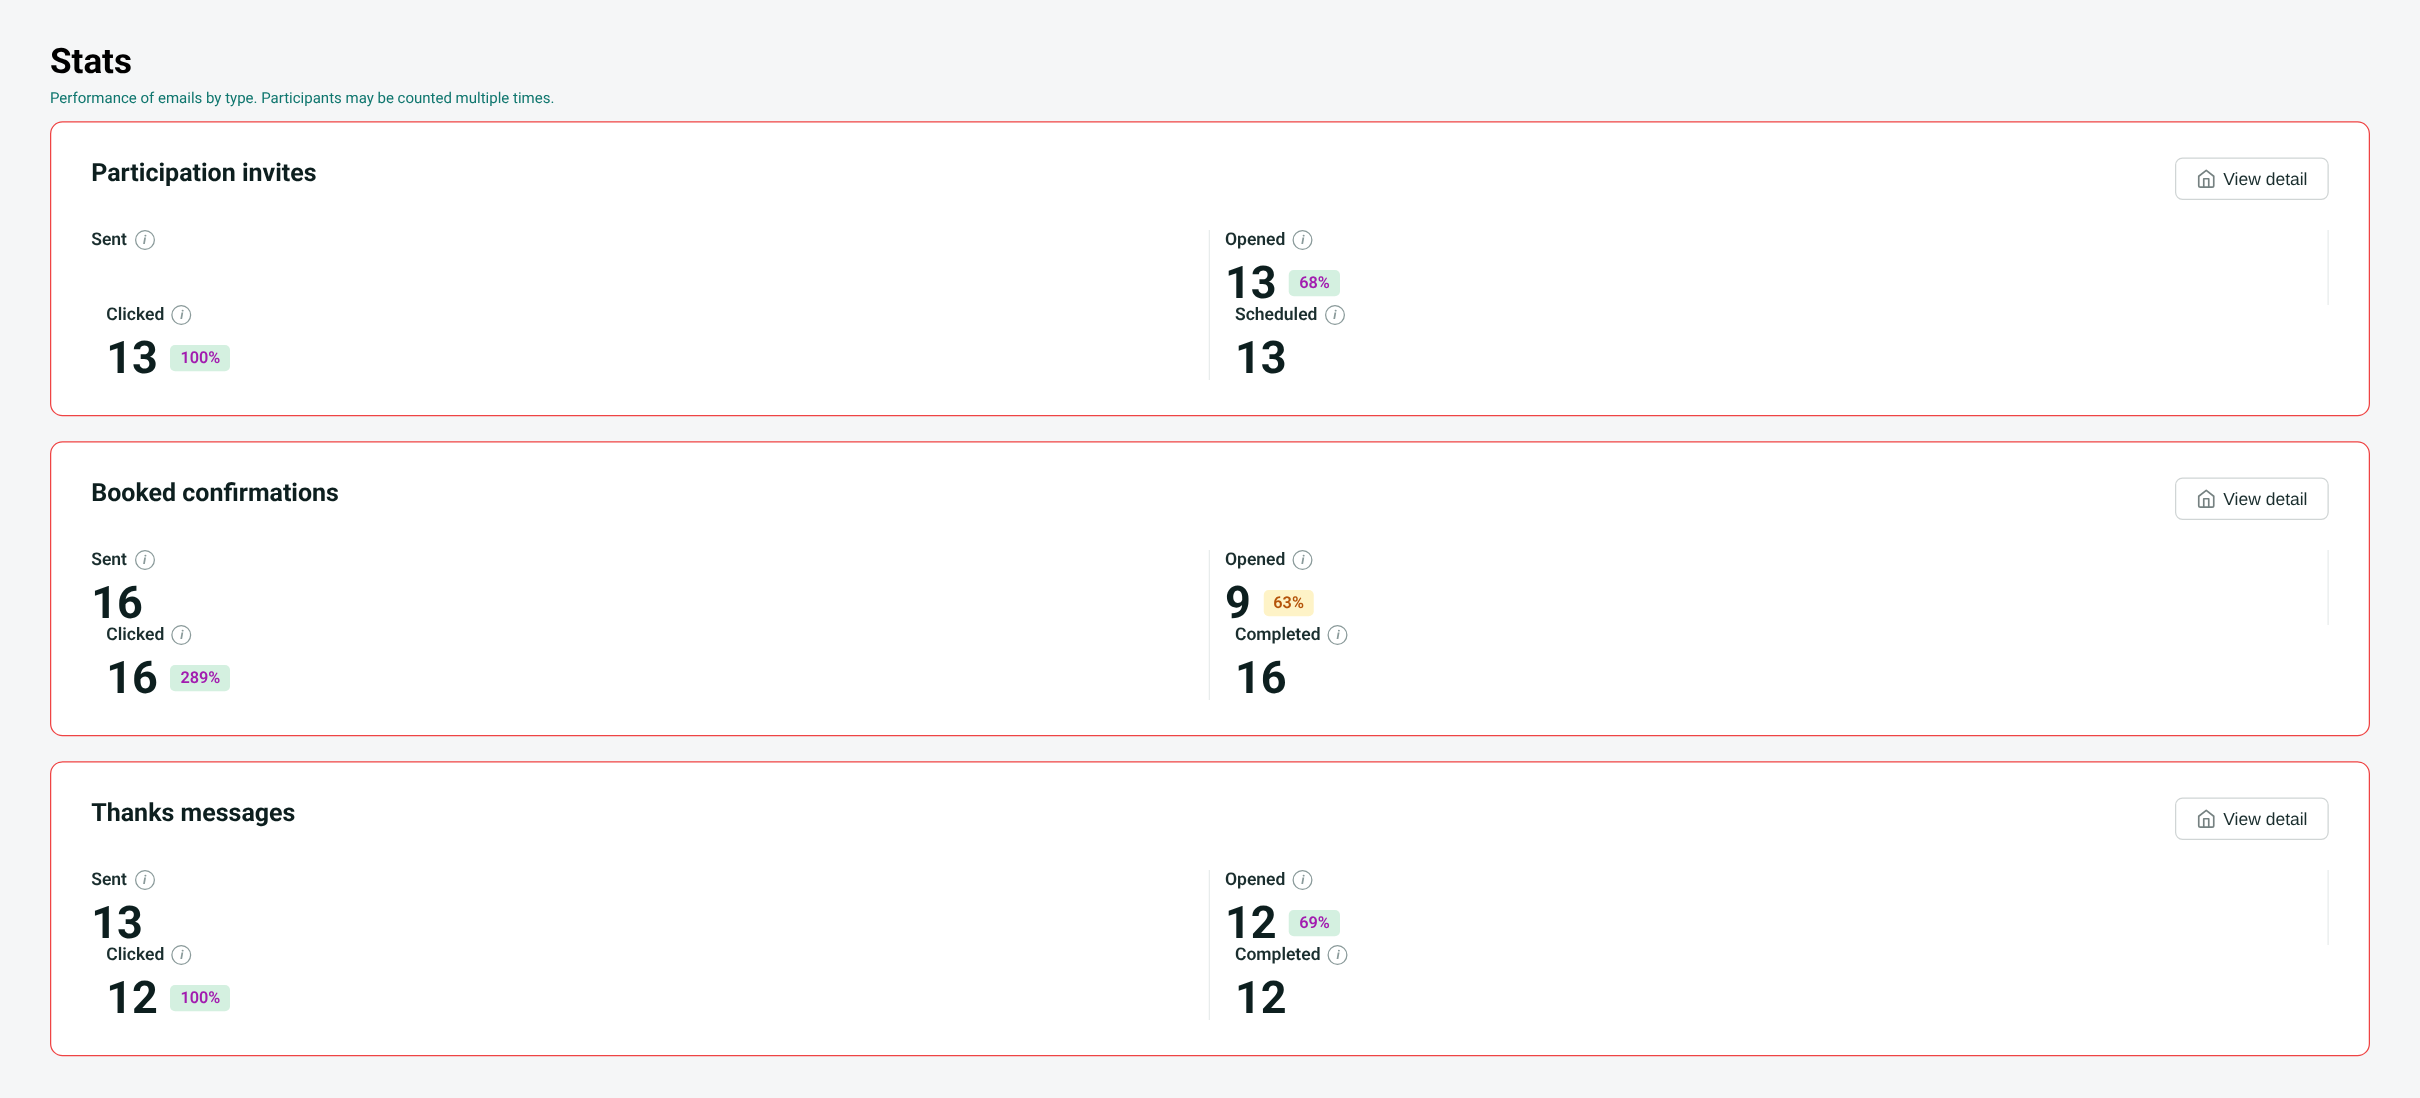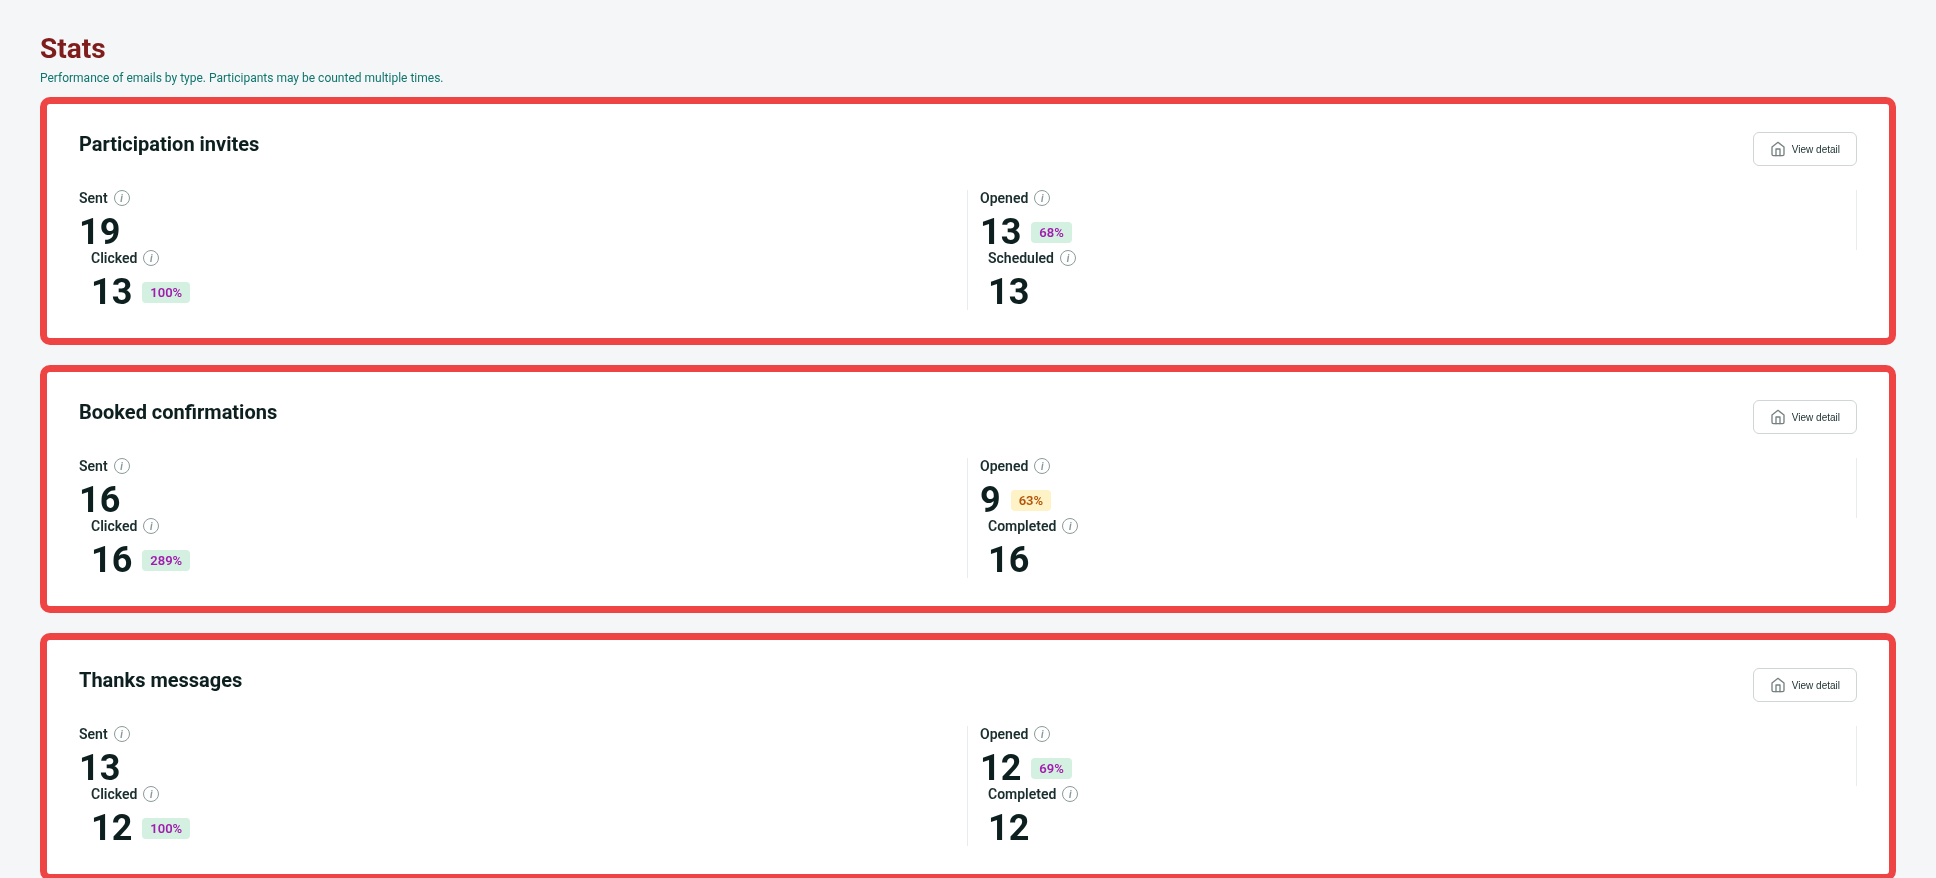--- a/index.html
+++ b/index.html
@@ -12,33 +12,33 @@
       font-family: -apple-system, BlinkMacSystemFont, 'Segoe UI', Roboto, sans-serif;
       background-color: #f5f6f7;
       color: #1a2e2e;
       padding: 32px 40px;
       min-height: 878px;
     }
 
     .page-title {
       font-size: 28px;
       font-weight: 700;
-      color: #7f1d1d;
+      color: #000000;
       margin-bottom: 6px;
     }
 
     .page-subtitle {
       font-size: 12px;
       color: #0f766e;
       margin-bottom: 12px;
     }
 
     .stats-card {
       background: #ffffff;
-      border: 7px solid #ef4444;
+      border: 1px solid #ef4444;
       border-radius: 10px;
       padding: 28px 32px;
       margin-bottom: 20px;
       position: relative;
     }
 
     .card-header {
       display: flex;
       justify-content: space-between;
       align-items: flex-start;
@@ -53,21 +53,21 @@
 
     .view-detail-btn {
       display: flex;
       align-items: center;
       gap: 6px;
       padding: 8px 16px;
       border: 1px solid #d0d5d5;
       border-radius: 6px;
       background: #fff;
       color: #1a2e2e;
-      font-size: 10px;
+      font-size: 14px;
       cursor: pointer;
       font-weight: 500;
     }
 
     .view-detail-icon {
       width: 16px;
       height: 16px;
       opacity: 0.6;
     }
 
@@ -173,23 +173,20 @@
   </svg>
           <span>View detail</span>
         </button>
       </div>
       <div class="stats-row">
         <div class="stat-item">
           <div class="stat-label-row">
             <span class="stat-label">Sent</span>
             <span class="info-icon">i</span>
           </div>
-          <div class="stat-value-row">
-            <span class="stat-value">19</span>
-          </div>
         </div>
         <div class="stat-item">
           <div class="stat-label-row">
             <span class="stat-label">Opened</span>
             <span class="info-icon">i</span>
           </div>
           <div class="stat-value-row">
             <span class="stat-value">13</span>
             <span class="badge badge-green">68%</span>
           </div>

